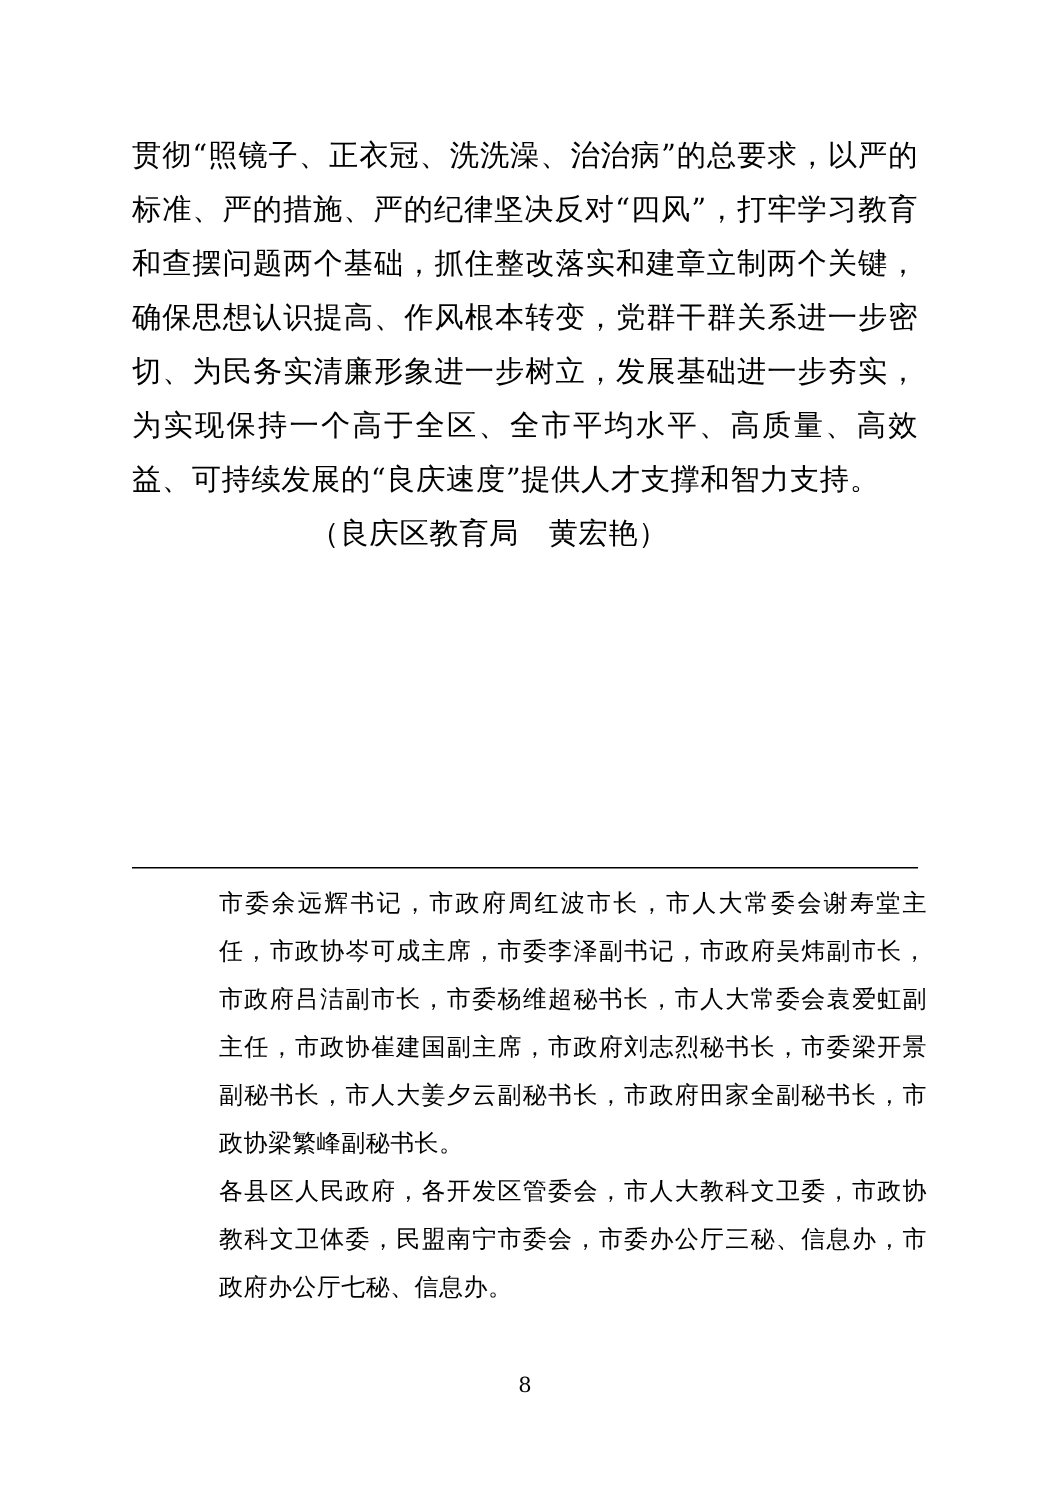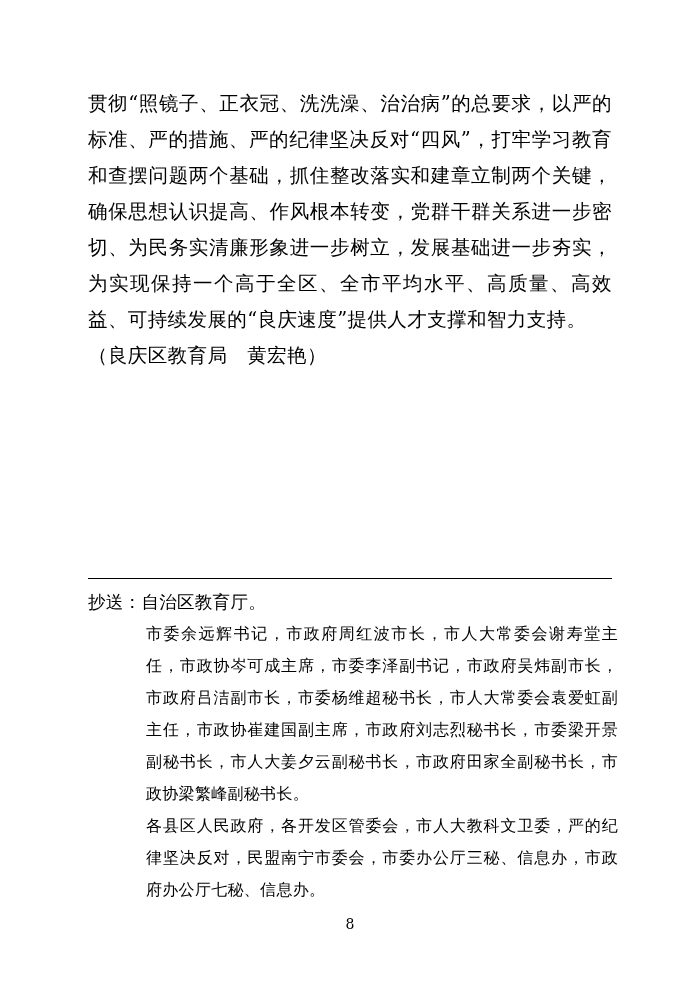--- a/index.html
+++ b/index.html
@@ -40,21 +40,21 @@
     text-indent: 0;
   }
   .body-para.indent {
     text-indent: 39px;
   }
   .sign-line {
     font-size: 19.5px;
     line-height: 36px;
     letter-spacing: 0.4px;
     margin: 0;
-    text-align: left;
+    text-align: center;
     padding-right: 48px;
   }
   .divider {
     position: absolute;
     left: 88px;
     top: 578px;
     width: 524px;
     height: 0;
     border-top: 1px solid #000000;
   }
@@ -106,23 +106,19 @@
 <div class="page">
 
   <div class="content">
     <p class="body-para">贯彻“照镜子、正衣冠、洗洗澡、治治病”的总要求，以严的标准、严的措施、严的纪律坚决反对“四风”，打牢学习教育和查摆问题两个基础，抓住整改落实和建章立制两个关键，确保思想认识提高、作风根本转变，党群干群关系进一步密切、为民务实清廉形象进一步树立，发展基础进一步夯实，为实现保持一个高于全区、全市平均水平、高质量、高效益、可持续发展的“良庆速度”提供人才支撑和智力支持。</p>
     <p class="sign-line">（良庆区教育局　黄宏艳）</p>
   </div>
 
   <div class="divider"></div>
 
   <div class="footer-block">
-    <div class="footer-row">
-      <span class="footer-label">抄送：</span>
-      <span class="footer-text">自治区教育厅。</span>
-    </div>
     <p class="footer-para">市委余远辉书记，市政府周红波市长，市人大常委会谢寿堂主任，市政协岑可成主席，市委李泽副书记，市政府吴炜副市长，市政府吕洁副市长，市委杨维超秘书长，市人大常委会袁爱虹副主任，市政协崔建国副主席，市政府刘志烈秘书长，市委梁开景副秘书长，市人大姜夕云副秘书长，市政府田家全副秘书长，市政协梁繁峰副秘书长。</p>
-    <p class="footer-para">各县区人民政府，各开发区管委会，市人大教科文卫委，严的纪律坚决反对，民盟南宁市委会，市委办公厅三秘、信息办，市政府办公厅七秘、信息办。</p>
+    <p class="footer-para">各县区人民政府，各开发区管委会，市人大教科文卫委，市政协教科文卫体委，民盟南宁市委会，市委办公厅三秘、信息办，市政府办公厅七秘、信息办。</p>
   </div>
 
   <div class="page-number">8</div>
 
 </div>
 
 </body></html>

